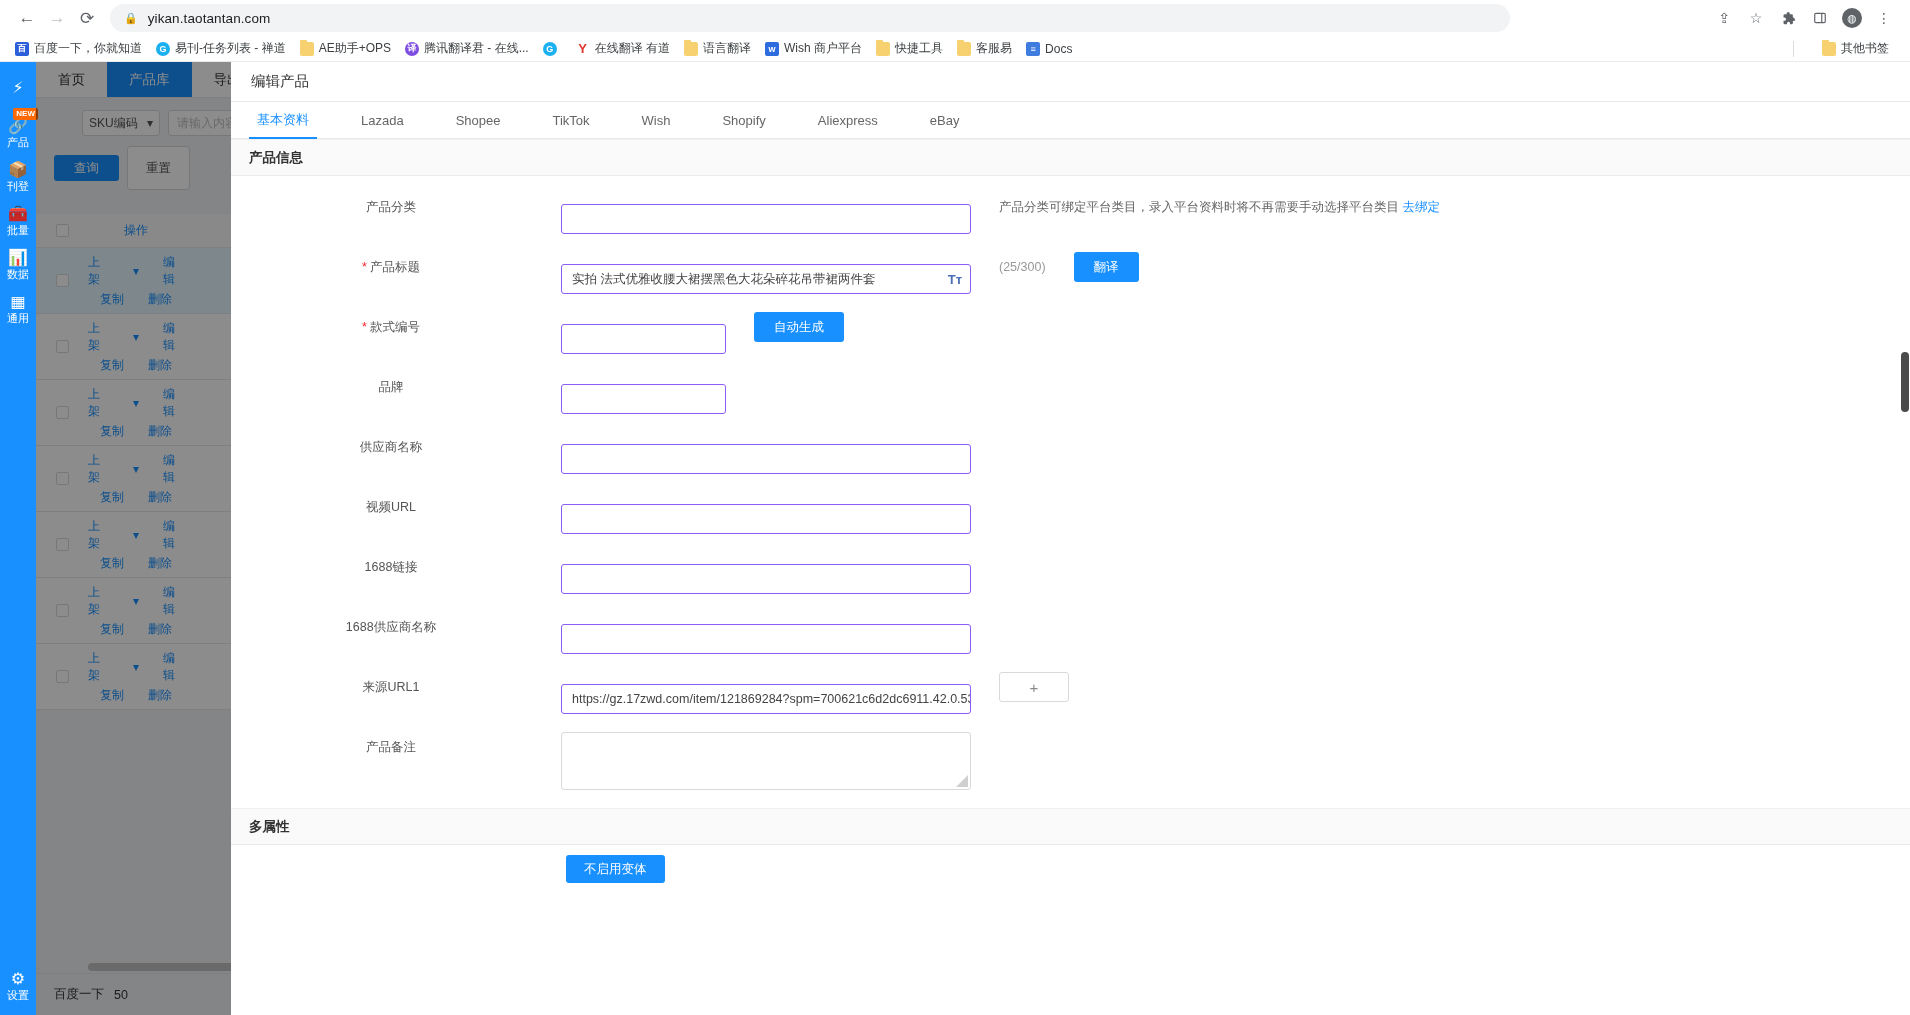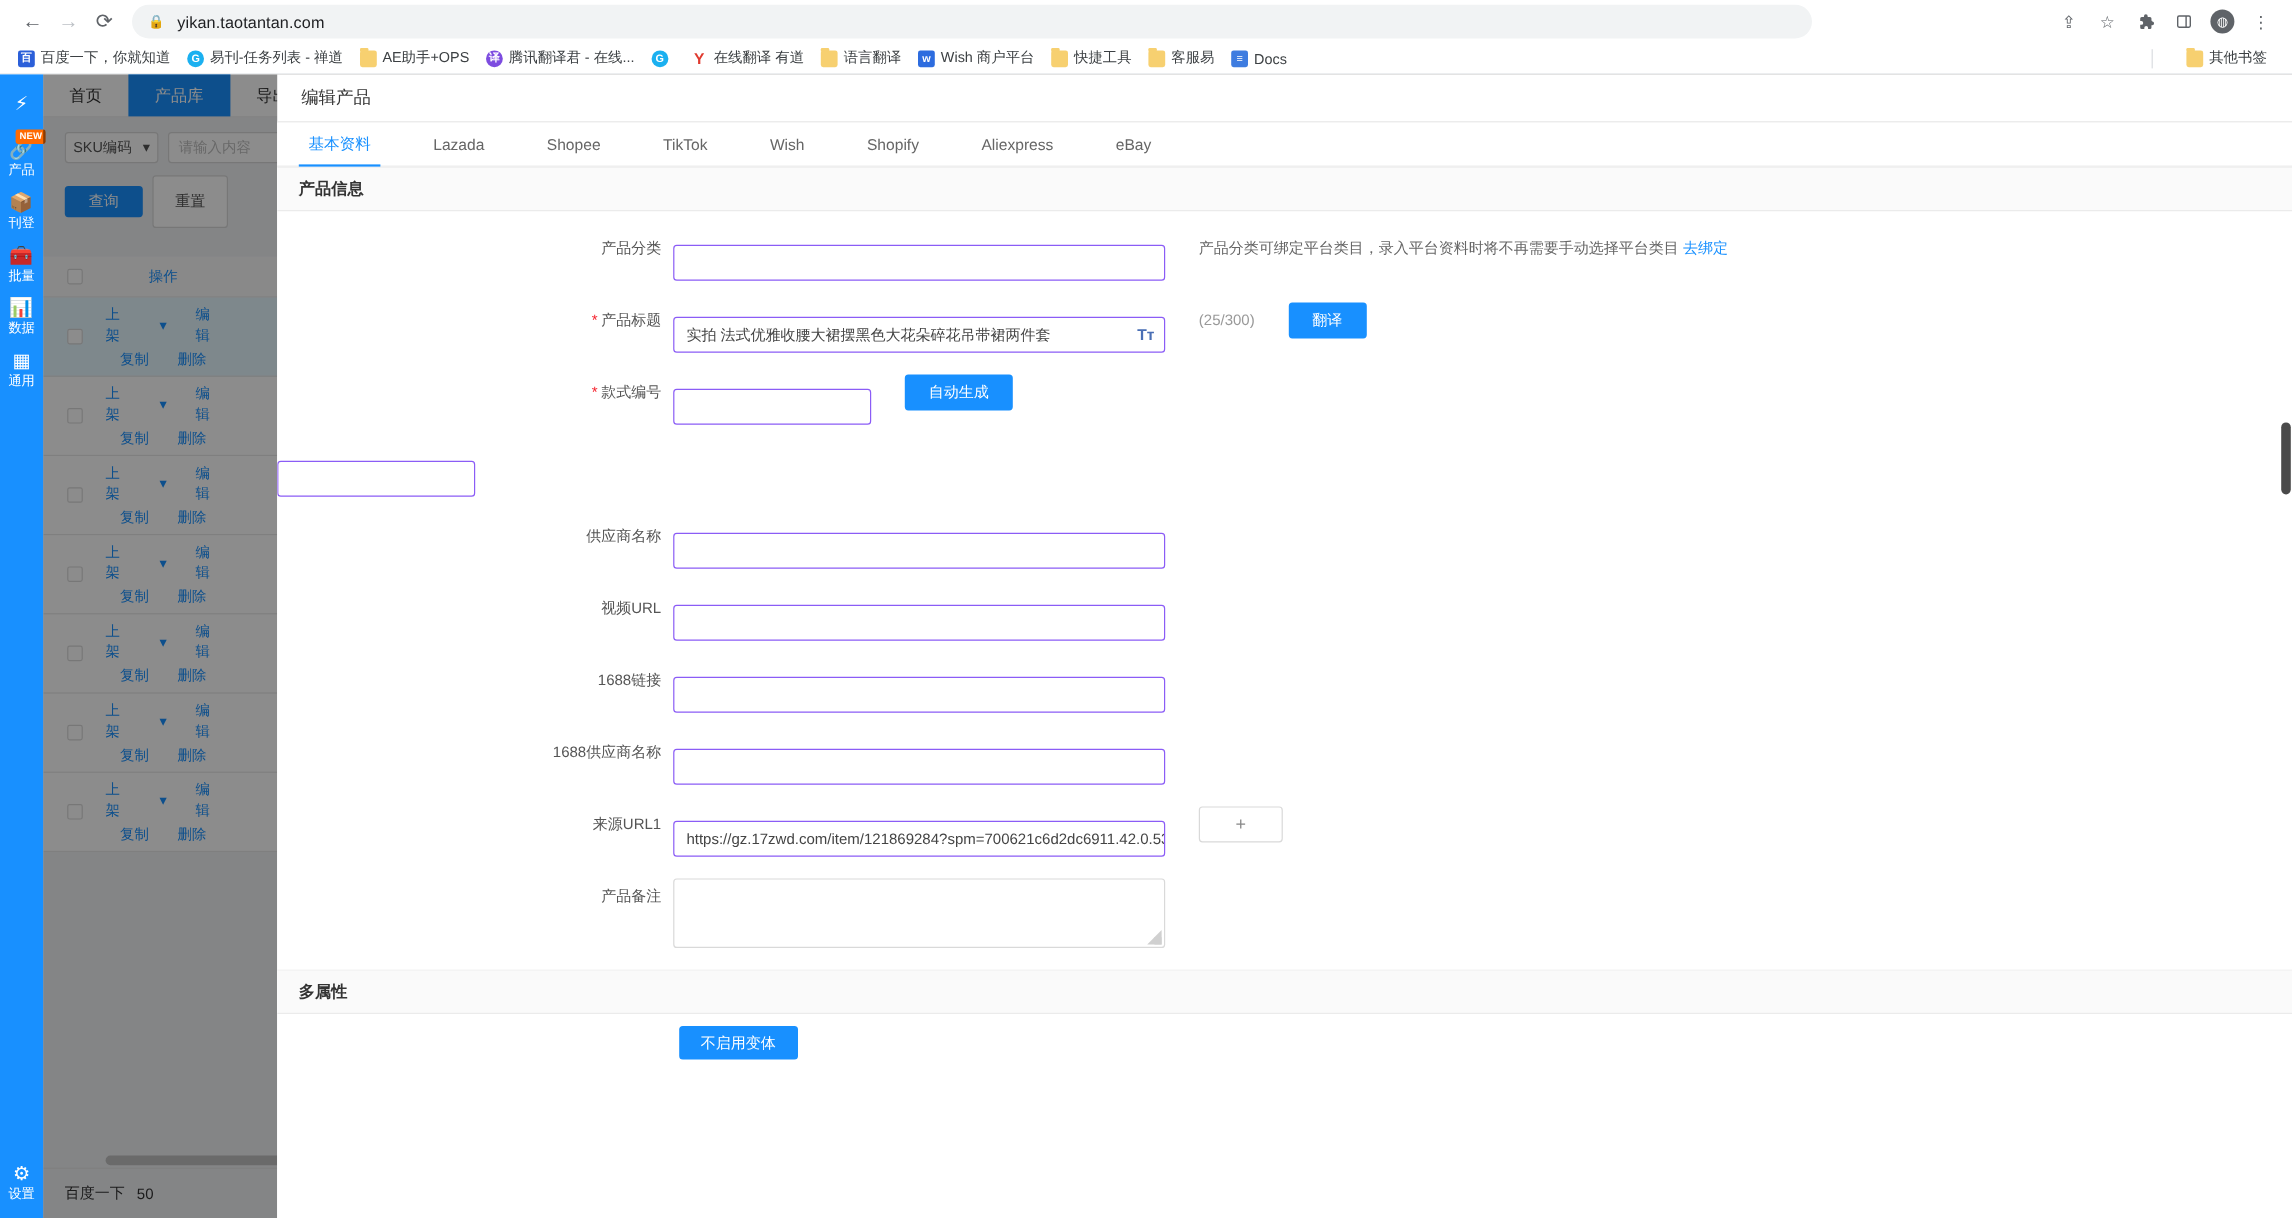--- a/index.html
+++ b/index.html
@@ -104,21 +104,21 @@
   .user-name { font-size: 12.5px; color: #555; white-space: nowrap; }
   .user-av { width: 24px; height: 24px; border-radius: 50%; background: #8c8c8c;
              display: flex; align-items: center; justify-content: center; color: #fff; font-size: 12px; }
 
   
   .bg-page { flex: 1; background: #f0f2f5; position: relative; overflow: hidden; }
   .bg-filterbar { padding: 12px 18px; display: flex; flex-direction: column; gap: 10px; }
   .bg-row { display: flex; align-items: center; gap: 8px; }
   .sel-box { width: 78px; height: 26px; border: 1px solid #d9d9d9; background: #fff;
              border-radius: 3px; display: flex; align-items: center; justify-content: space-between;
-             padding: 0 6px; font-size: 12px; color: #555; }
+             padding: 0 6px; font-size: 12px; color: #555; margin-left: 28px; }
   .inp-box { width: 150px; height: 26px; border: 1px solid #d9d9d9; background: #fff;
              border-radius: 3px; display: flex; align-items: center; padding: 0 8px;
              font-size: 12px; color: #bfbfbf; }
   .btn-primary-sm { height: 26px; background: #1890ff; color: #fff; border-radius: 3px;
                     padding: 0 20px; display: flex; align-items: center; font-size: 12.5px; }
   .btn-default-sm { height: 44px; background: #fff; color: #555; border: 1px solid #d9d9d9;
                     border-radius: 3px; padding: 0 18px; display: flex; align-items: center; font-size: 12.5px; }
   .bg-table { margin-top: 12px; background: #fff; }
   .bg-th { height: 34px; background: #fafafa; border-bottom: 1px solid #e8e8e8;
            display: flex; align-items: center; font-size: 12.5px; color: #333; }
@@ -166,21 +166,21 @@
   .panel { border-top: 1px solid #f0f0f0; }
   .panel-head {
     height: 36px; background: #fafafa; display: flex; align-items: center;
     padding: 0 18px; border-bottom: 1px solid #ebebeb;
   }
   .panel-title { font-size: 13.5px; color: #333; font-weight: bold; }
 
   .form { padding: 16px 0 0 0; }
   .frow { display: flex; align-items: flex-start; margin-bottom: 18px; }
   .flabel {
-    width: 330px; flex: 0 0 330px; text-align: right; padding-right: 10px;
+    width: 330px; flex: 0 0 330px; text-align: center; padding-right: 10px;
     font-size: 12.5px; color: #555; line-height: 30px; white-space: nowrap;
   }
   .req { color: #f5222d; margin-right: 3px; }
   .fctl { display: flex; align-items: flex-start; gap: 28px; }
   .inp {
     height: 30px; border: 1px solid #8b5cf6; border-radius: 3px; background: #fff;
     display: flex; align-items: center; padding: 0 10px; font-size: 12.5px; color: #444;
     overflow: hidden; white-space: nowrap; margin-top: 12px;
   }
   .inp.w410 { width: 410px; }
@@ -593,20 +593,21 @@
               <div class="flabel">
                 <span class="req">*</span><span>款式编号</span>
               </div>
               <div class="fctl">
                 <div class="inp w165"></div>
                 <div class="btn-blue">自动生成</div>
               </div>
             </div>
 
             <div class="frow">
+              <div class="flabel">品牌</div>
               <div class="fctl">
                 <div class="inp w165"></div>
               </div>
             </div>
 
             <div class="frow">
               <div class="flabel">供应商名称</div>
               <div class="fctl">
                 <div class="inp w410"></div>
               </div>

